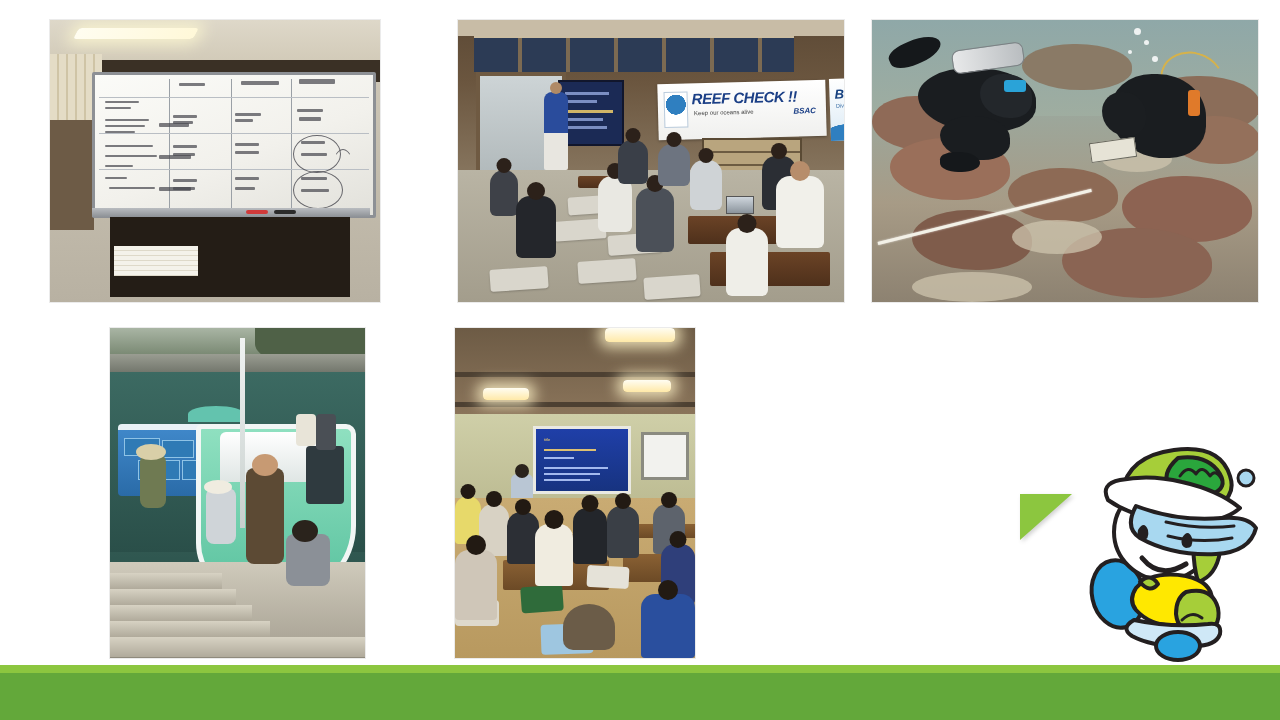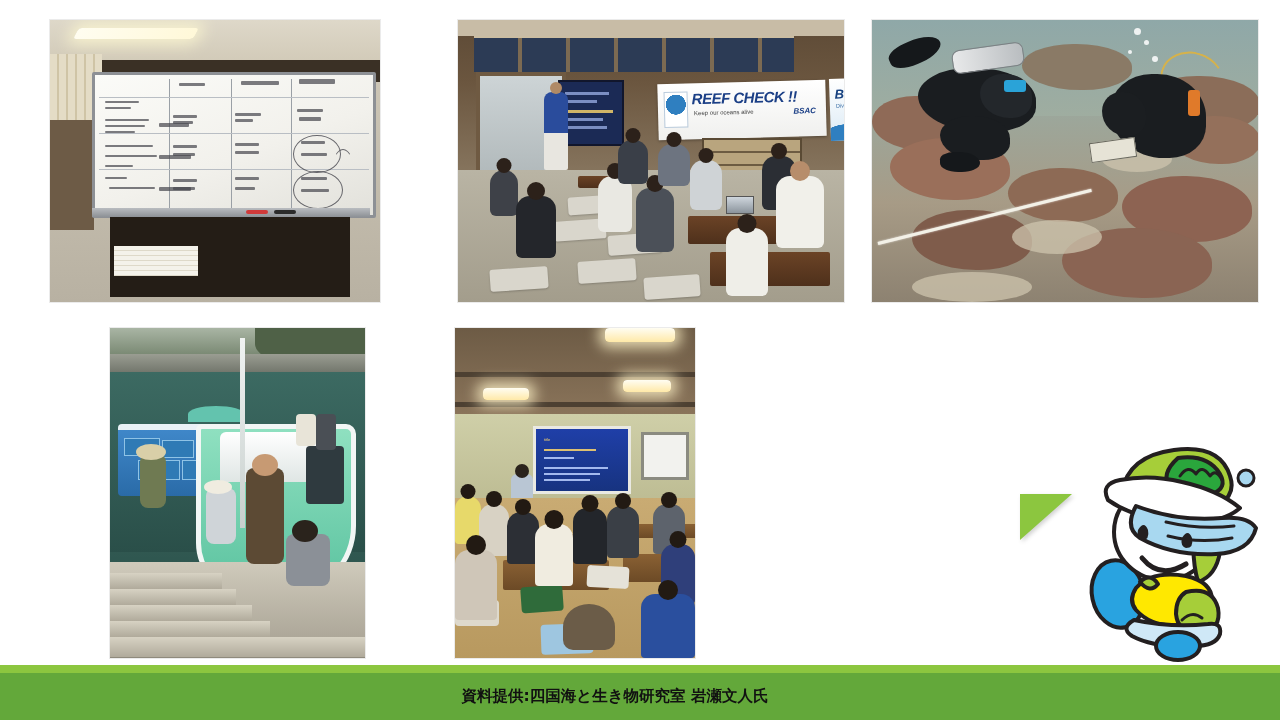--- a/index.html
+++ b/index.html
@@ -539,16 +539,15 @@
         <path d="M52 178 q38 8 74 4 q14 -2 12 10 q-4 12 -26 12 q-40 2 -62 -10 q-12 -8 2 -16 z" fill="#cfe8f7"></path>
 
         <ellipse cx="96" cy="204" rx="22" ry="14" fill="#29a3e0"></ellipse>
       </g>
     </svg>
   </div>
 
   <div id="footer-stripe"></div>
   <div id="footer-band"></div>
   <div id="footer-credit">
-    <div class="l1">資料提供:四国海と生き物研究室  岩瀬文人氏</div>
   </div>
 
 </div>
 
 </body></html>

